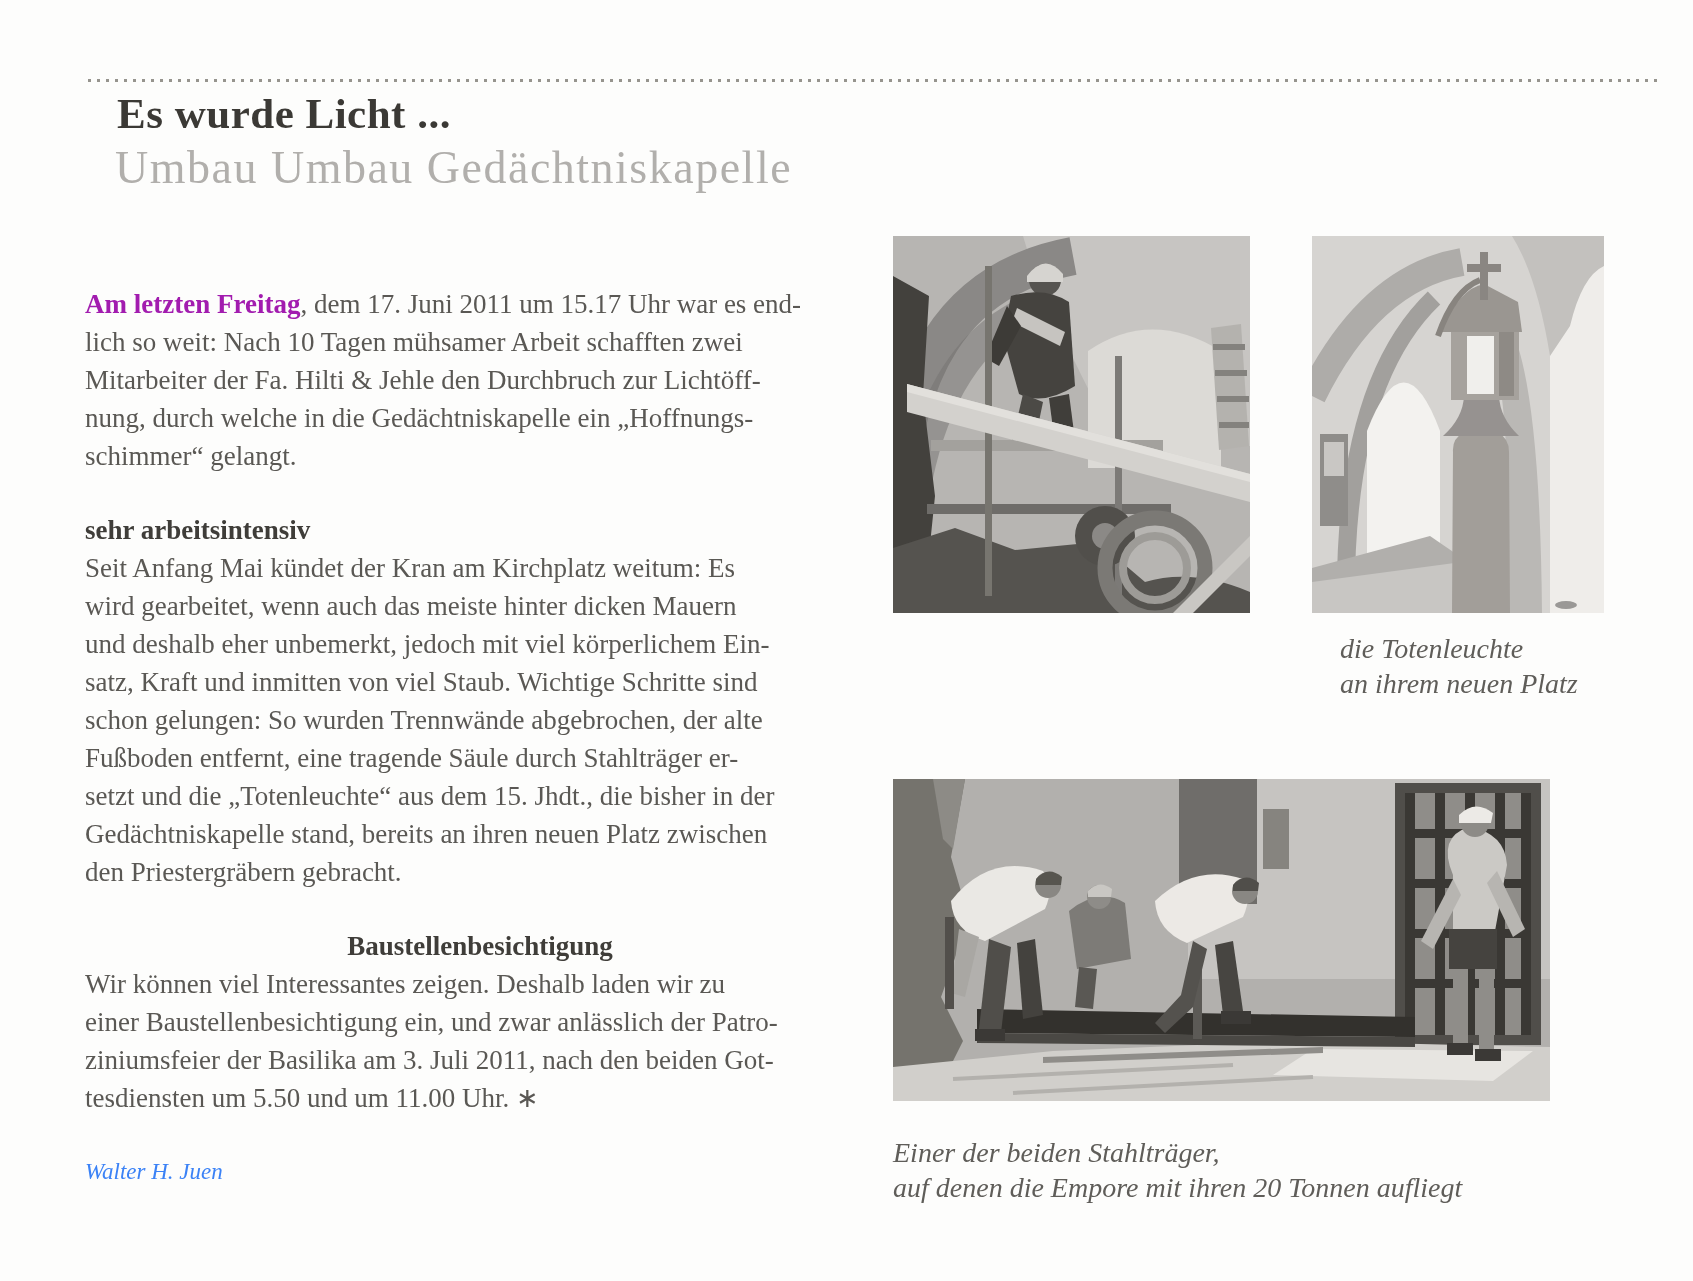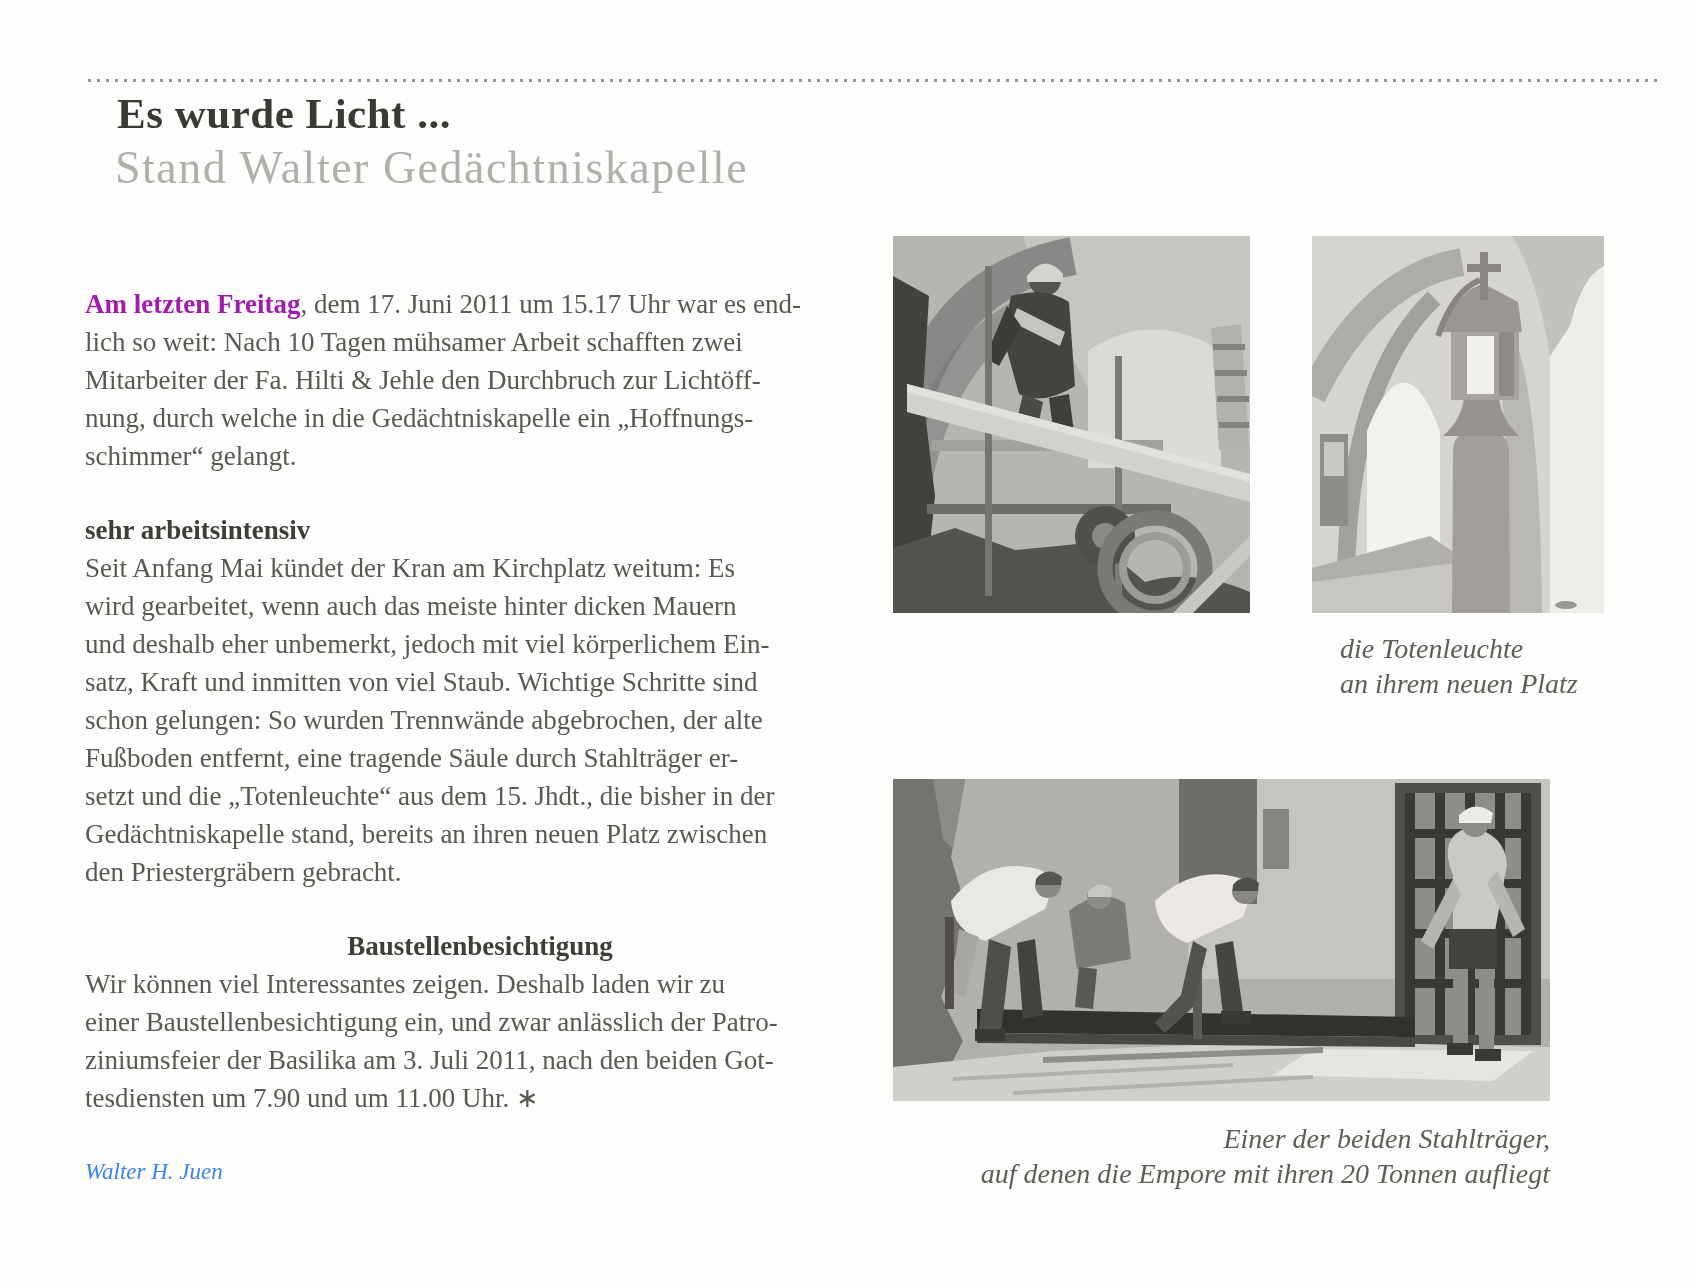--- a/index.html
+++ b/index.html
@@ -32,31 +32,31 @@
   figure{position:absolute;margin:0;}
   figure svg{display:block;}
   .photo-caption{
     display:block;margin:18px 0 0 0;font-size:28px;line-height:35px;
     font-style:italic;color:#5f5d59;white-space:pre-line;
   }
   .fig-drilling{left:893px;top:236px;width:357px;}
   .fig-totenleuchte{left:1268px;top:236px;width:292px;padding-left:44px;}
   .fig-totenleuchte .photo-caption{margin-left:28px;}
   .fig-stahltraeger{left:893px;top:779px;width:657px;}
-  .fig-stahltraeger .photo-caption{margin-top:20px;text-align:right;}
+  .fig-stahltraeger .photo-caption{margin-top:34px;}
 </style>
 </head>
 <body>
 
 <div class="page">
 
   <div class="dotted-rule"></div>
 
   <h1 class="title">Es wurde Licht ...</h1>
-  <h2 class="subtitle">Stand Walter Gedächtniskapelle</h2>
+  <h2 class="subtitle">Umbau Umbau Gedächtniskapelle</h2>
 
   <div class="text-col">
     <p class="para"><strong>Am letzten Freitag</strong><span>, dem 17. Juni 2011 um 15.17 Uhr war es end-
 lich so weit: Nach 10 Tagen mühsamer Arbeit schafften zwei
 Mitarbeiter der Fa. Hilti &amp; Jehle den Durchbruch zur Lichtöff-
 nung, durch welche in die Gedächtniskapelle ein „Hoffnungs-
 schimmer“ gelangt.</span></p>
     <h3 class="sec-head">sehr arbeitsintensiv</h3>
     <p class="para">Seit Anfang Mai kündet der Kran am Kirchplatz weitum: Es
 wird gearbeitet, wenn auch das meiste hinter dicken Mauern
@@ -64,21 +64,21 @@
 satz, Kraft und inmitten von viel Staub. Wichtige Schritte sind
 schon gelungen: So wurden Trennwände abgebrochen, der alte
 Fußboden entfernt, eine tragende Säule durch Stahlträger er-
 setzt und die „Totenleuchte“ aus dem 15. Jhdt., die bisher in der
 Gedächtniskapelle stand, bereits an ihren neuen Platz zwischen
 den Priestergräbern gebracht.</p>
     <h3 class="sec-head second">Baustellenbesichtigung</h3>
     <p class="para">Wir können viel Interessantes zeigen. Deshalb laden wir zu
 einer Baustellenbesichtigung ein, und zwar anlässlich der Patro-
 ziniumsfeier der Basilika am 3. Juli 2011, nach den beiden Got-
-tesdiensten um 7.90 und um 11.00 Uhr. ∗</p>
+tesdiensten um 5.50 und um 11.00 Uhr. ∗</p>
     <p class="author">Walter H. Juen</p>
   </div>
 
   <figure class="fig-drilling">
     <svg width="357" height="377" viewBox="0 0 357 377" xmlns="http://www.w3.org/2000/svg">
       <rect width="357" height="377" fill="#b7b5b2"></rect>
       <path d="M130 0 H357 V210 H225 Q150 70 130 0 Z" fill="#c7c5c2"></path>
       <path d="M195 232 V115 Q258 72 328 115 V232 Z" fill="#dcdad6"></path>
       <path d="M0 300 C 6 130 62 42 180 20" stroke="#8a8886" stroke-width="38" fill="none"></path>
       <path d="M0 322 C 8 170 58 78 160 50 L 160 78 C 78 105 36 200 30 322 Z" fill="#74726f" opacity="0.5"></path>

